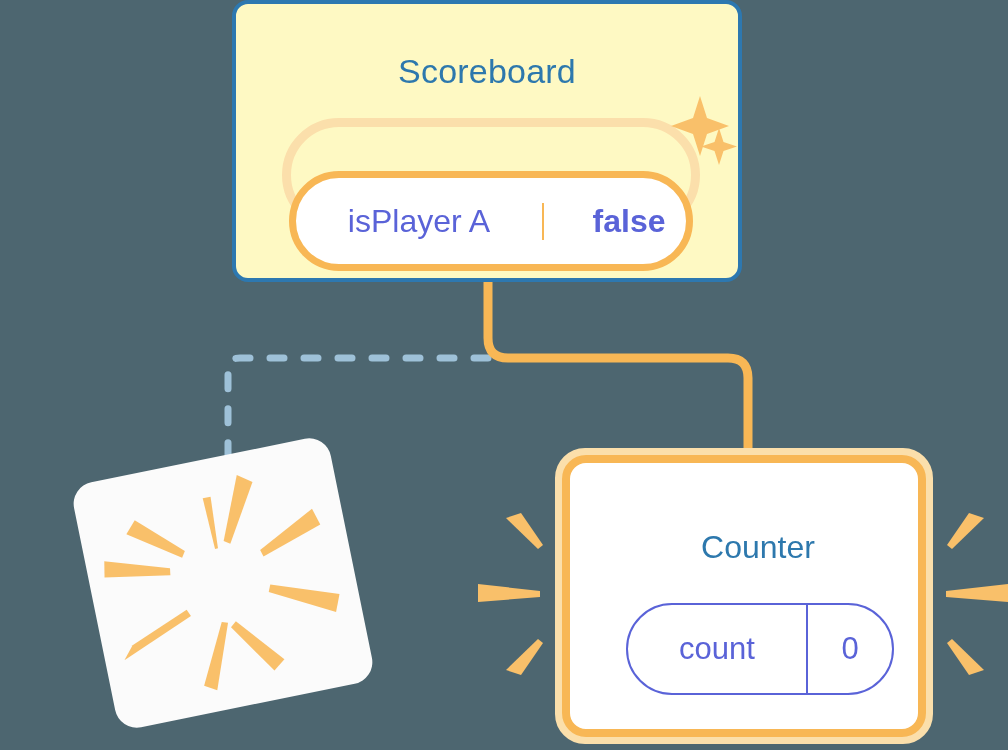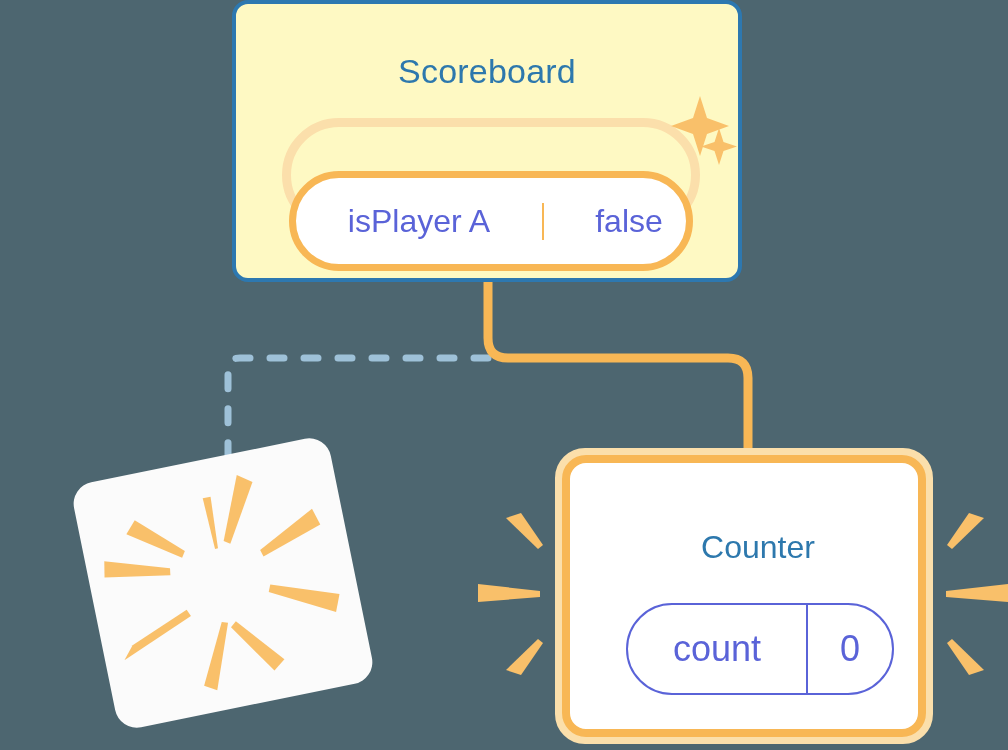--- a/index.html
+++ b/index.html
@@ -85,21 +85,21 @@
     justify-content: center;
     color: #5a63d8;
     font-size: 32px;
   }
   #scoreboard-pill .cell.key {
     flex: 0 0 246px;
     border-right: 2px solid #f8b755;
   }
   #scoreboard-pill .cell.val {
     flex: 1 1 auto;
-    font-weight: normal;
+    font-weight: bold;
     padding-left: 28px;
   }
 
   
   #counter-card {
     position: absolute;
     left: 555px;
     top: 448px;
     width: 378px;
     height: 296px;
@@ -142,21 +142,21 @@
     box-sizing: border-box;
     background: #ffffff;
     display: flex;
     align-items: stretch;
   }
   #counter-pill .cell {
     display: flex;
     align-items: center;
     justify-content: center;
     color: #5a63d8;
-    font-size: 36px;
+    font-size: 31px;
   }
   #counter-pill .cell.key {
     flex: 0 0 178px;
     border-right: 2px solid #5a63d8;
   }
   #counter-pill .cell.val {
     flex: 1 1 auto;
   }
 
   

